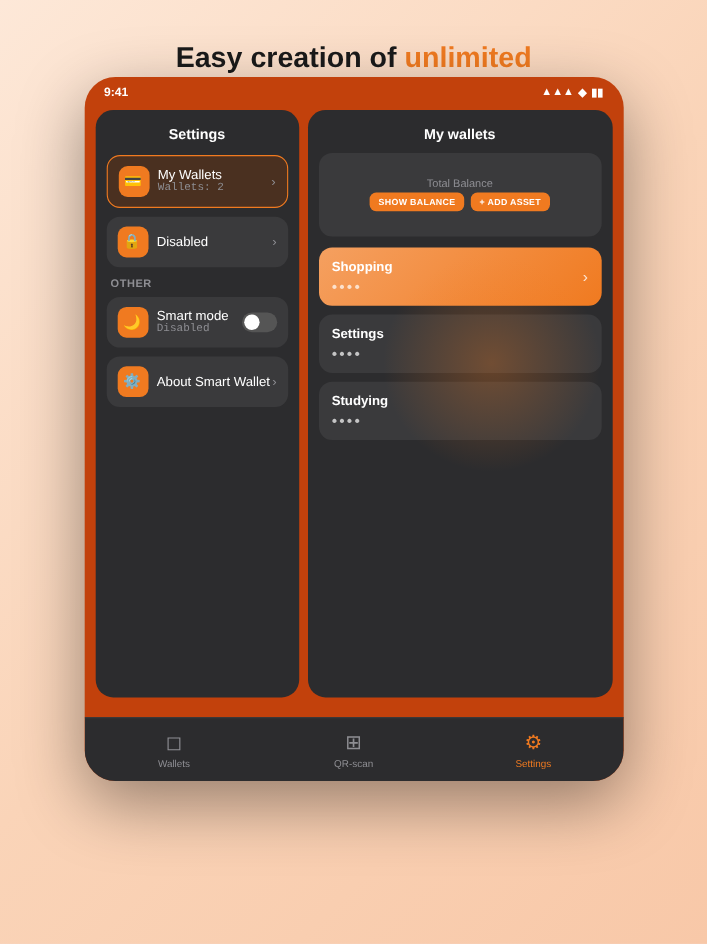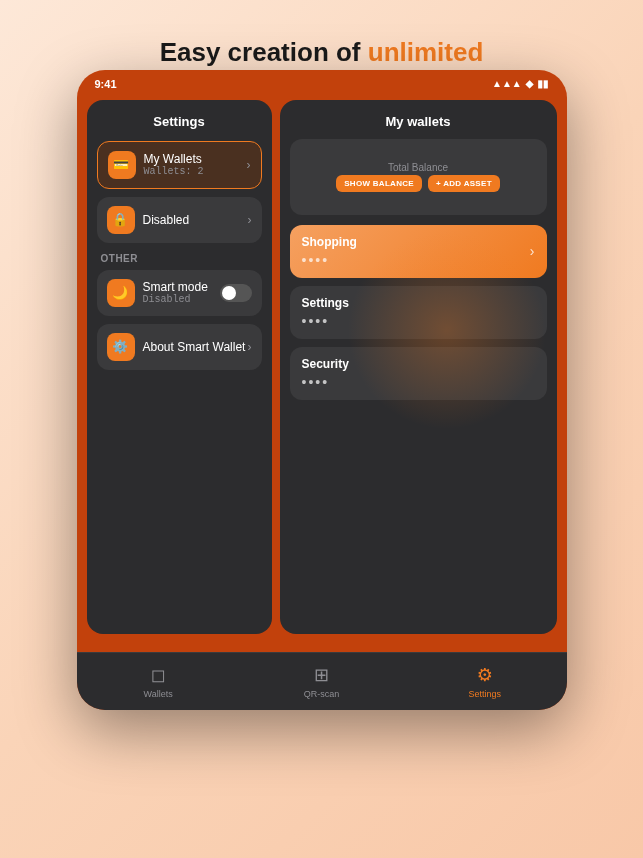--- a/index.html
+++ b/index.html
@@ -363,21 +363,21 @@
 
       <div class="wallet-item">
         <div class="wallet-item-info">
           <div class="wallet-name">Settings</div>
           <div class="wallet-dots">••••</div>
         </div>
       </div>
 
       <div class="wallet-item">
         <div class="wallet-item-info">
-          <div class="wallet-name">Security</div>
+          <div class="wallet-name">Studying</div>
           <div class="wallet-dots">••••</div>
         </div>
       </div>
     </div>
 
   </div>
 
   <div class="bottom-nav">
     <div class="nav-item">
       <span class="nav-icon">◻</span>

